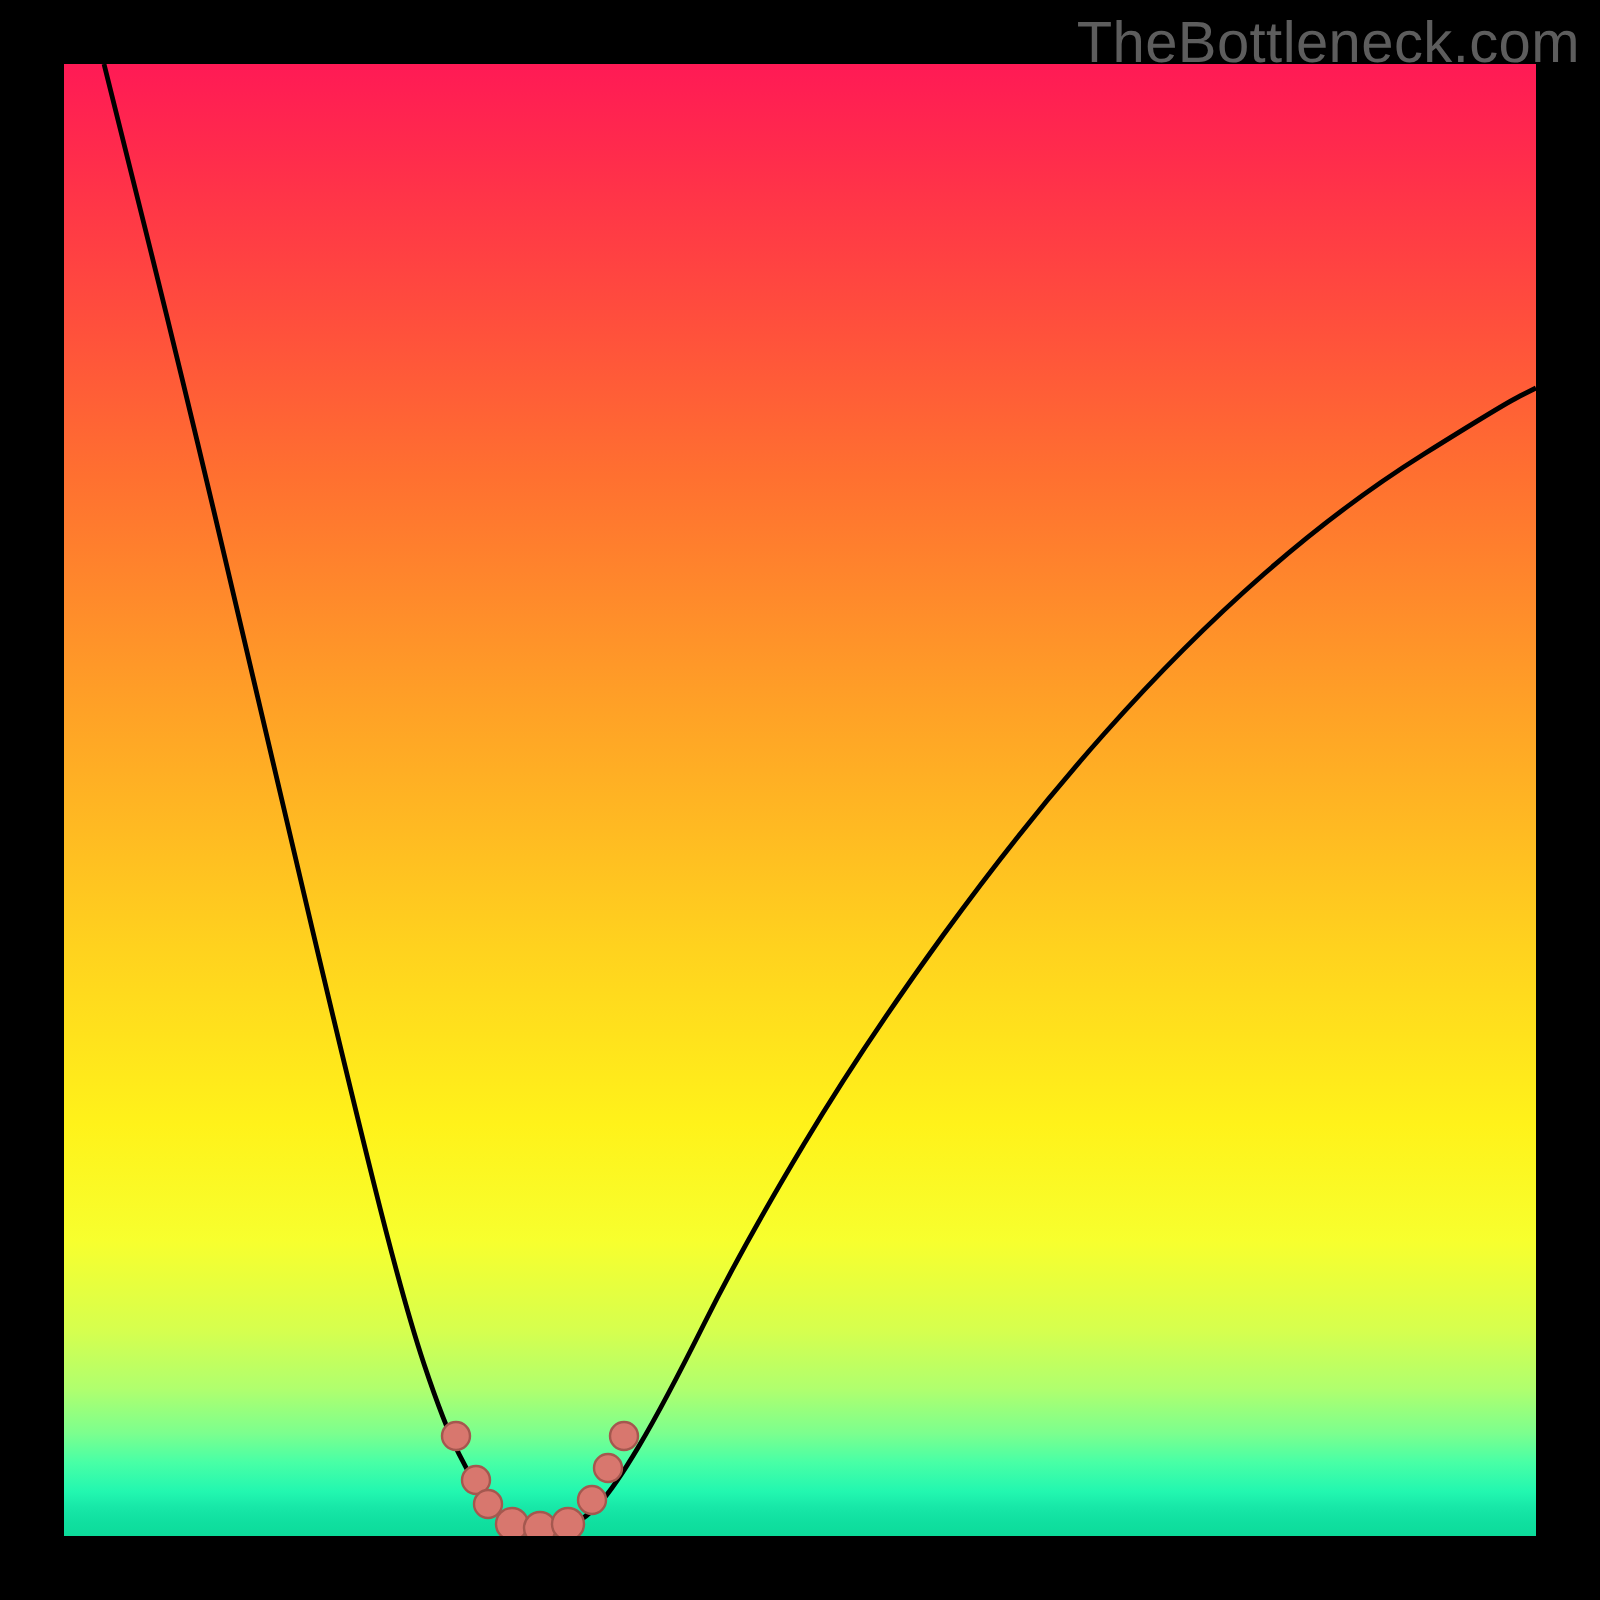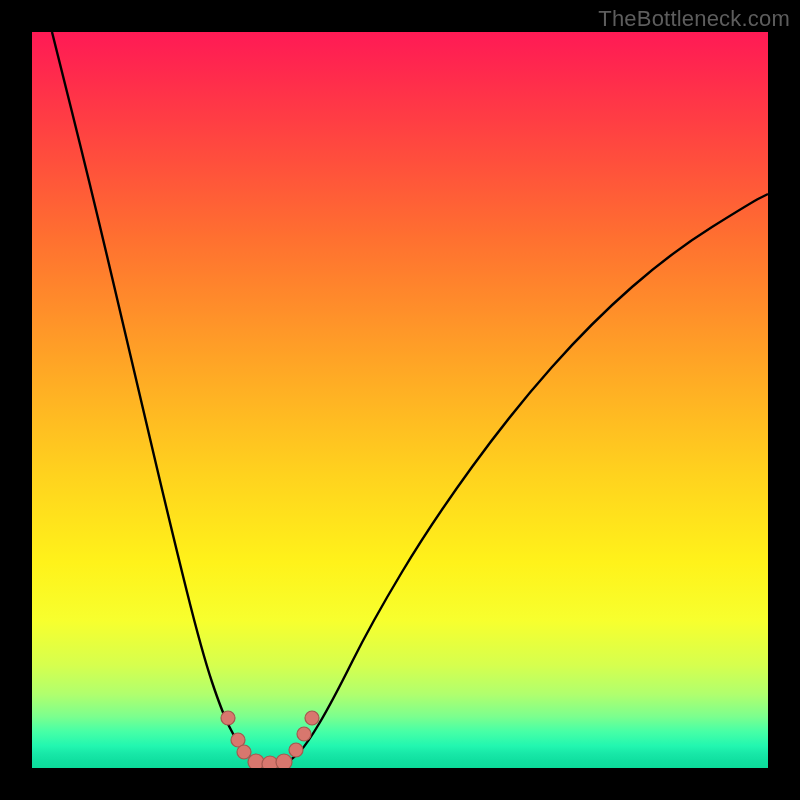--- a/index.html
+++ b/index.html
@@ -43,21 +43,21 @@
       #18E8A8 98%,
       #10E0A0 99%,
       #0CDB9A 100%
     );
   }
   .attribution {
     position: absolute;
     top: 6px;
     right: 10px;
     color: #5d5d5d;
-    font-size: 22px;
+    font-size: 29px;
     font-weight: 500;
     letter-spacing: 0.2px;
   }
   svg.curve {
     position: absolute;
     left: 0;
     top: 0;
   }
   .marker {
     fill: #d8776e;

